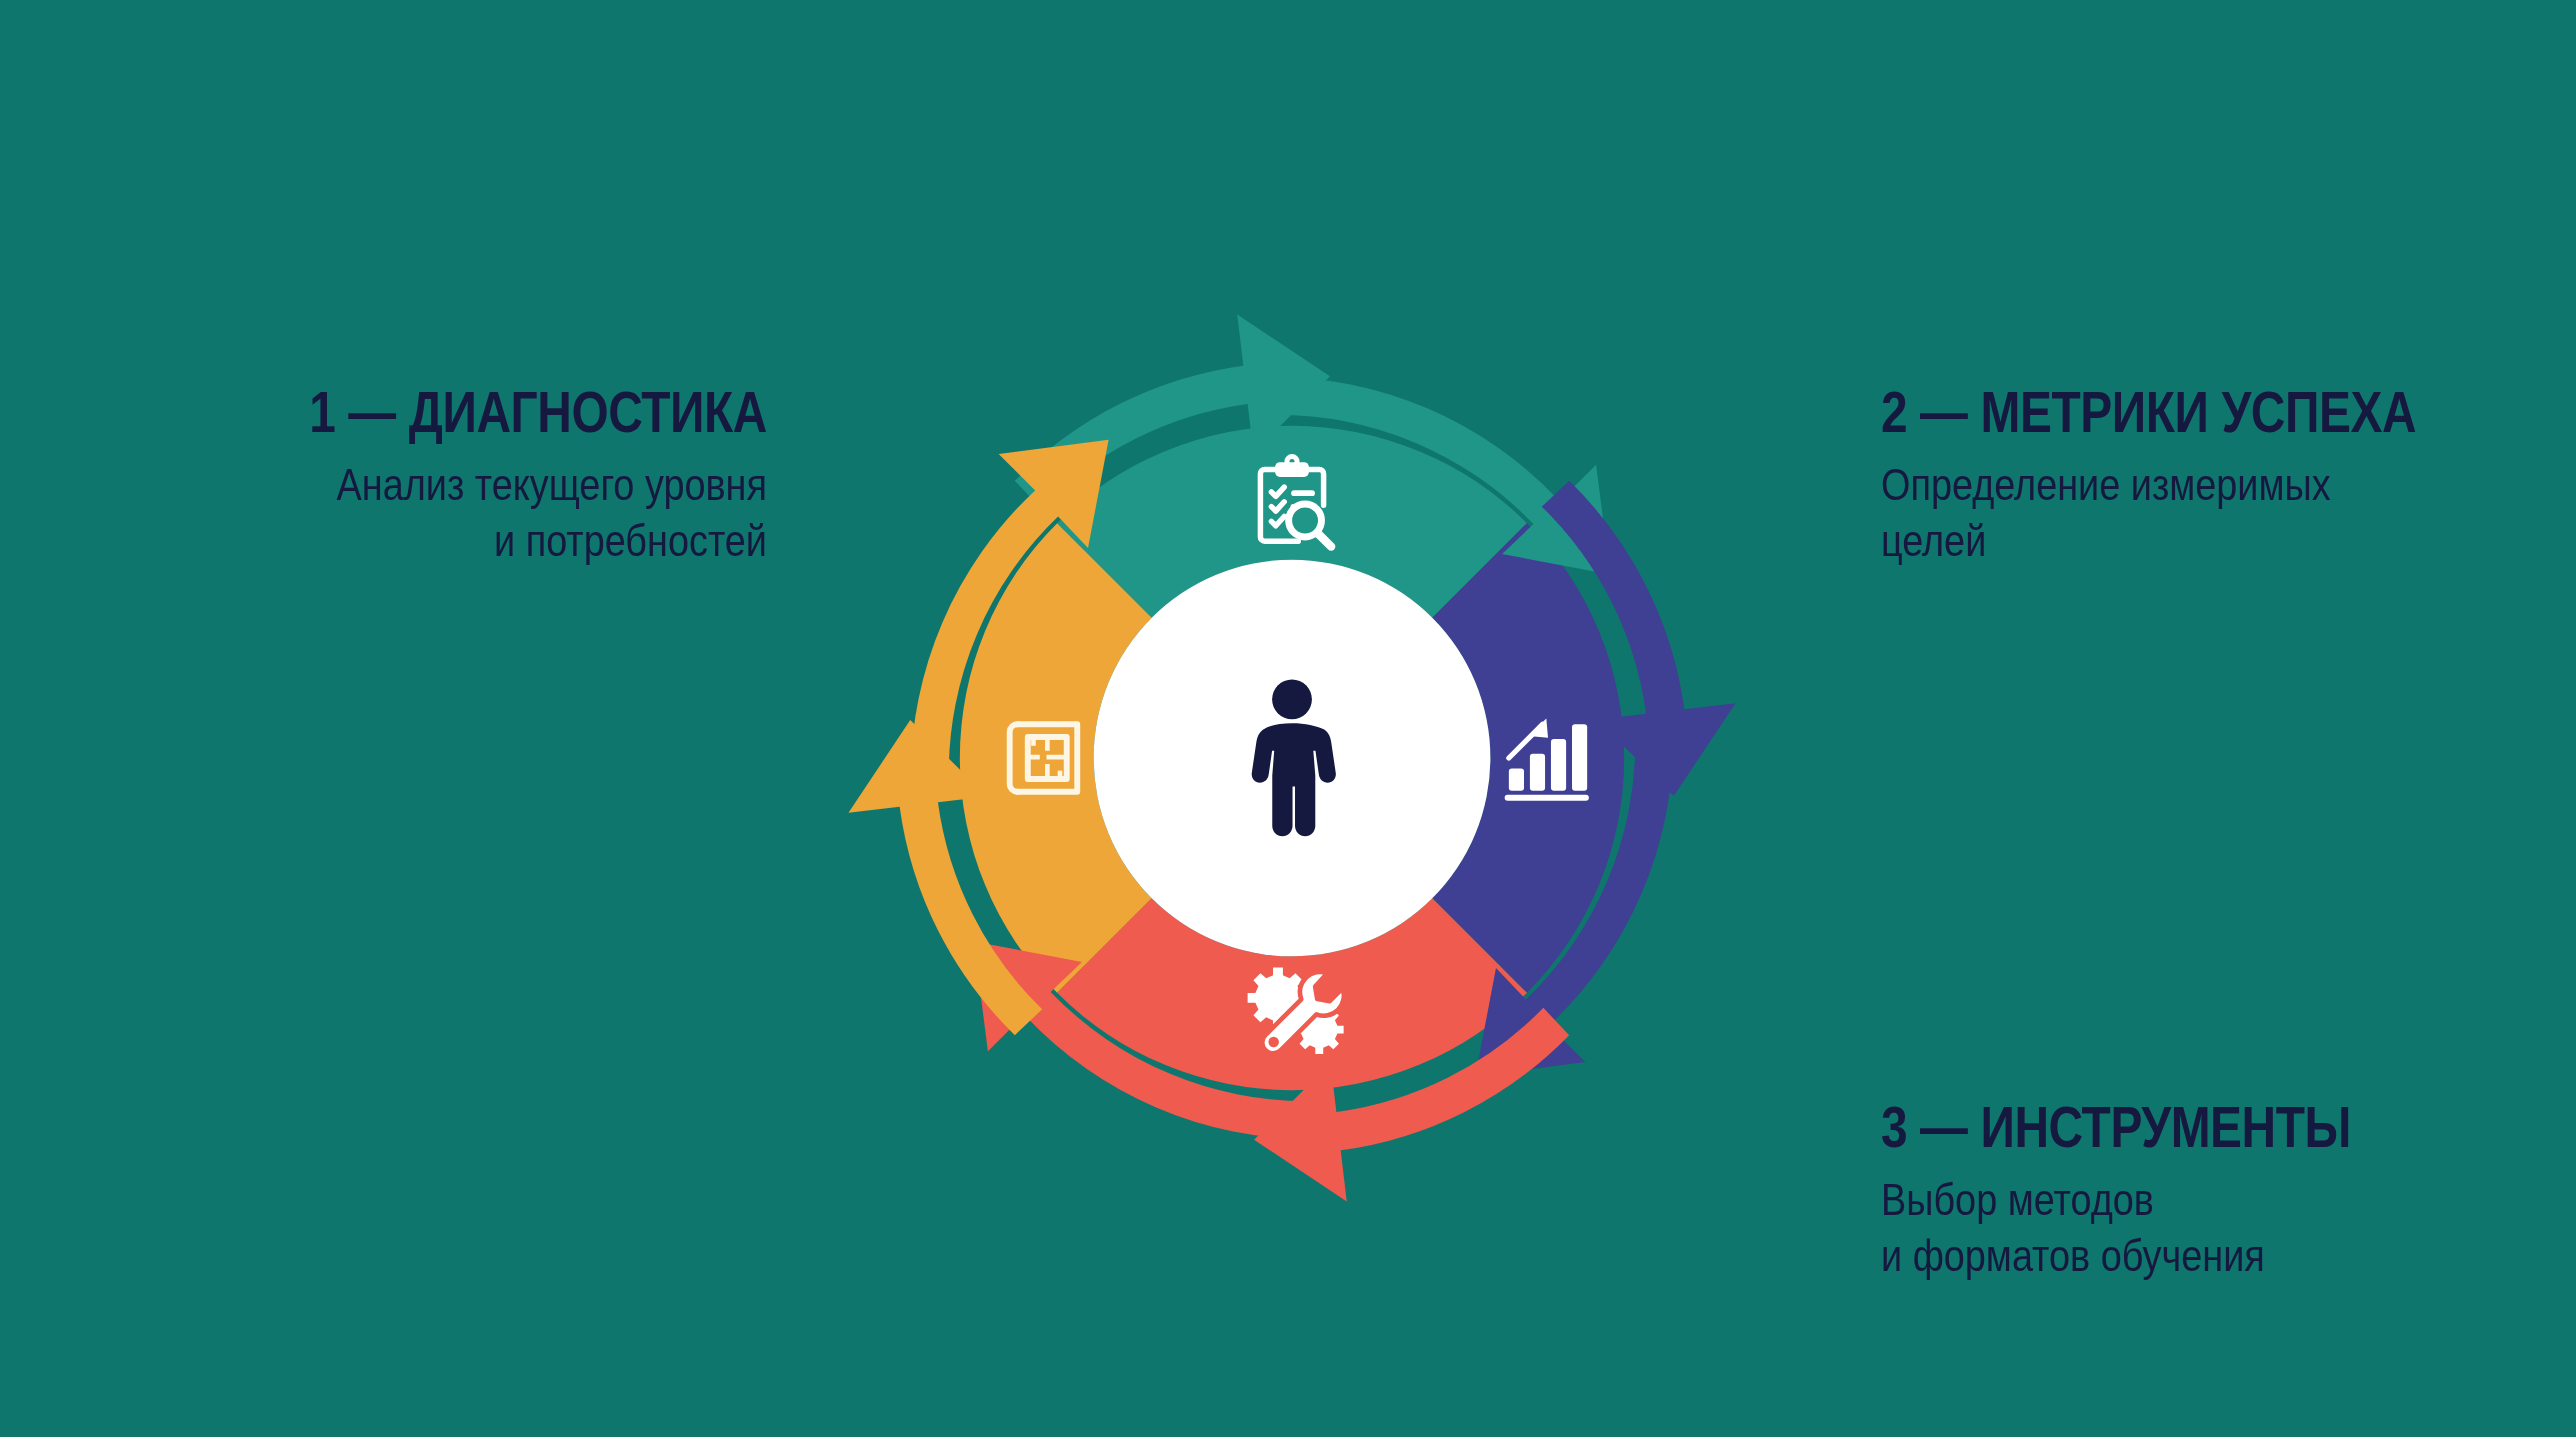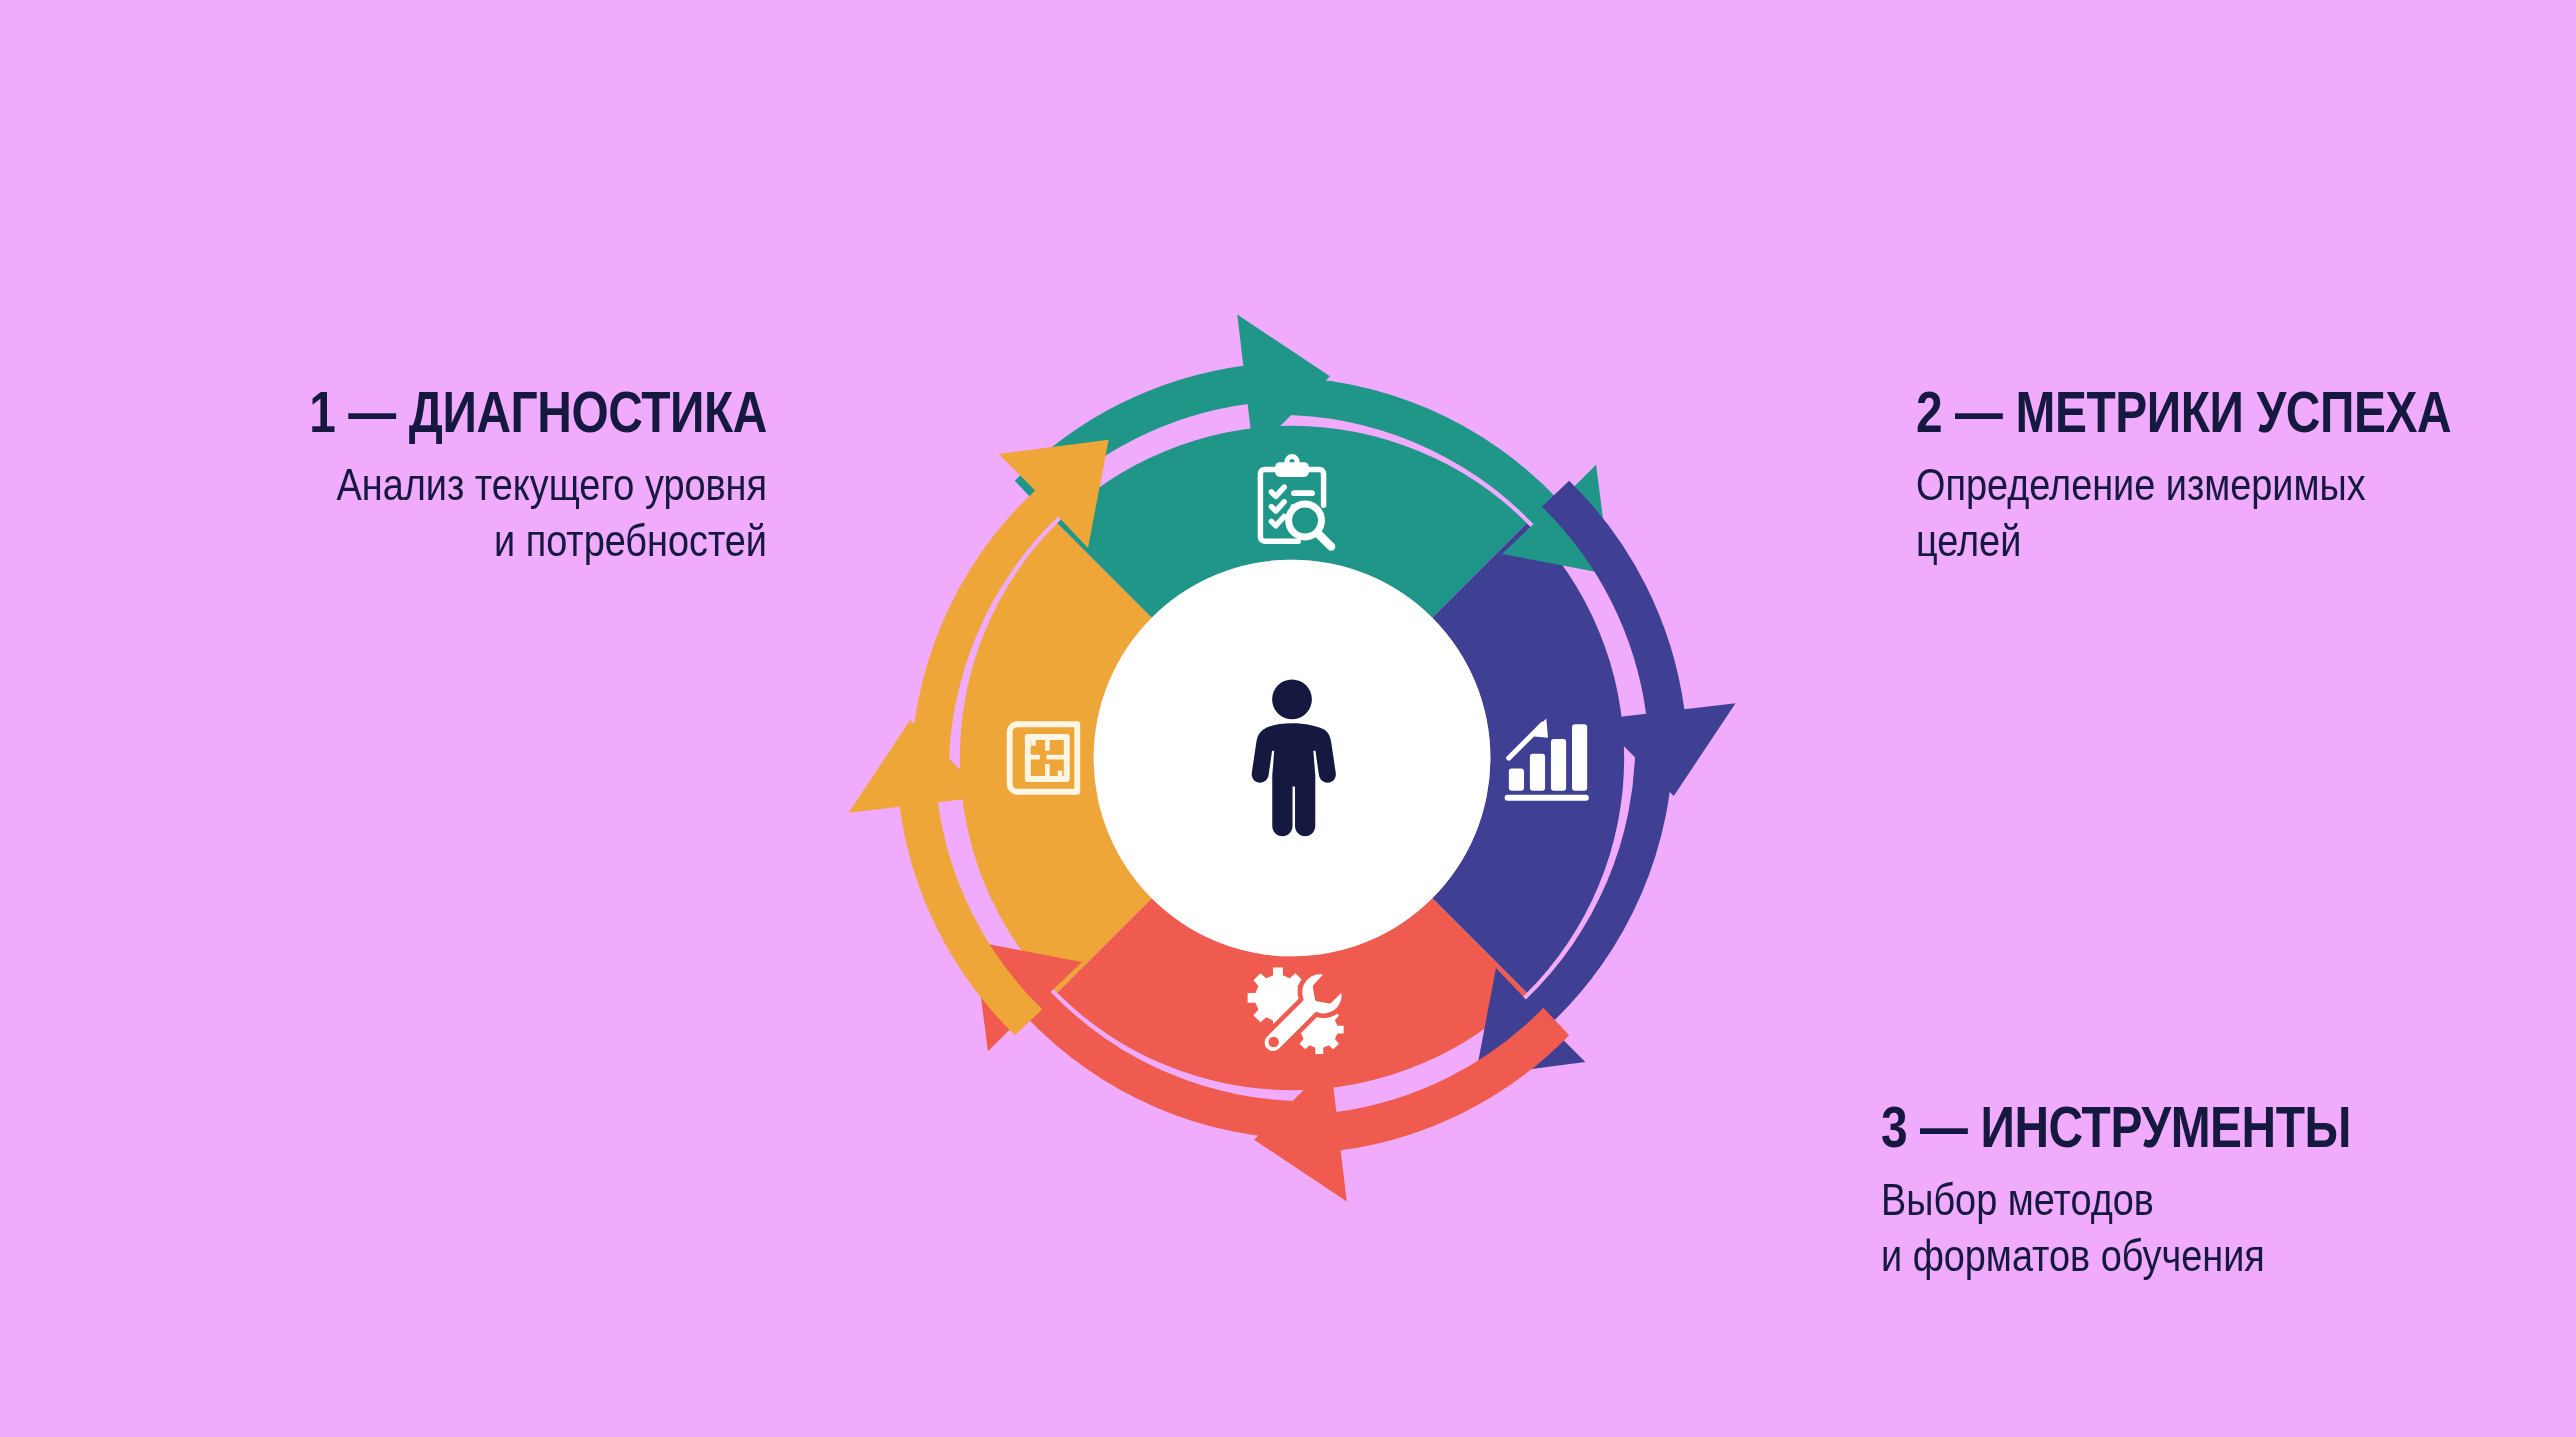--- a/index.html
+++ b/index.html
@@ -53,29 +53,29 @@
     left: 768px;
     top: 234px;
     width: 1048px;
     height: 1048px;
   }
   #wheel svg { display: block; width: 1048px; height: 1048px; }
 </style>
 </head>
 <body>
 
-<div id="canvas" style="background: #f0abfc;">
+<div id="canvas" style="background: #0f766e;">
 
   <div class="block left" id="block-1" style="color: rgb(22, 25, 63);">
     <div class="head">1 — ДИАГНОСТИКА</div>
     <div class="sub">Анализ текущего уровня</div>
     <div class="sub">и потребностей</div>
   </div>
 
-  <div class="block right" id="block-2" style="color: rgb(22, 25, 63); margin-left: 35px;">
+  <div class="block right" id="block-2" style="color: rgb(22, 25, 63);">
     <div class="head">2 — МЕТРИКИ УСПЕХА</div>
     <div class="sub">Определение измеримых</div>
     <div class="sub">целей</div>
   </div>
 
   <div class="block right" id="block-3" style="color: rgb(22, 25, 63);">
     <div class="head">3 — ИНСТРУМЕНТЫ</div>
     <div class="sub">Выбор методов</div>
     <div class="sub">и форматов обучения</div>
   </div>

